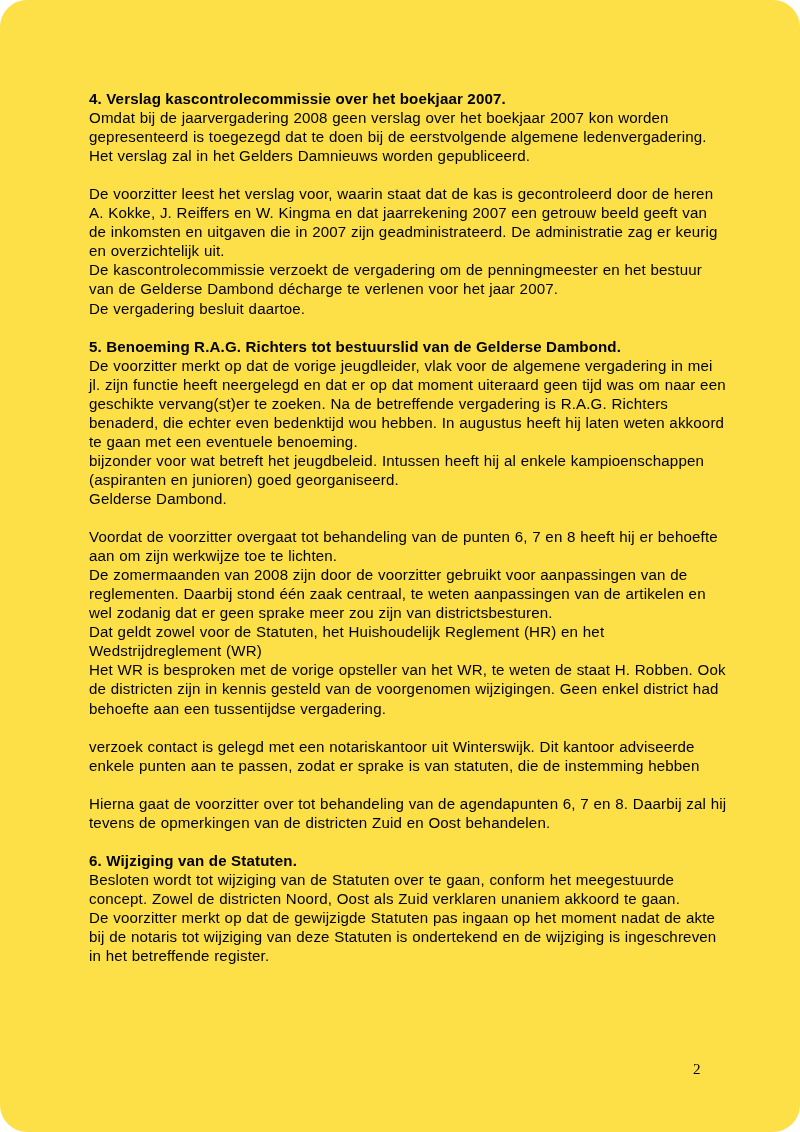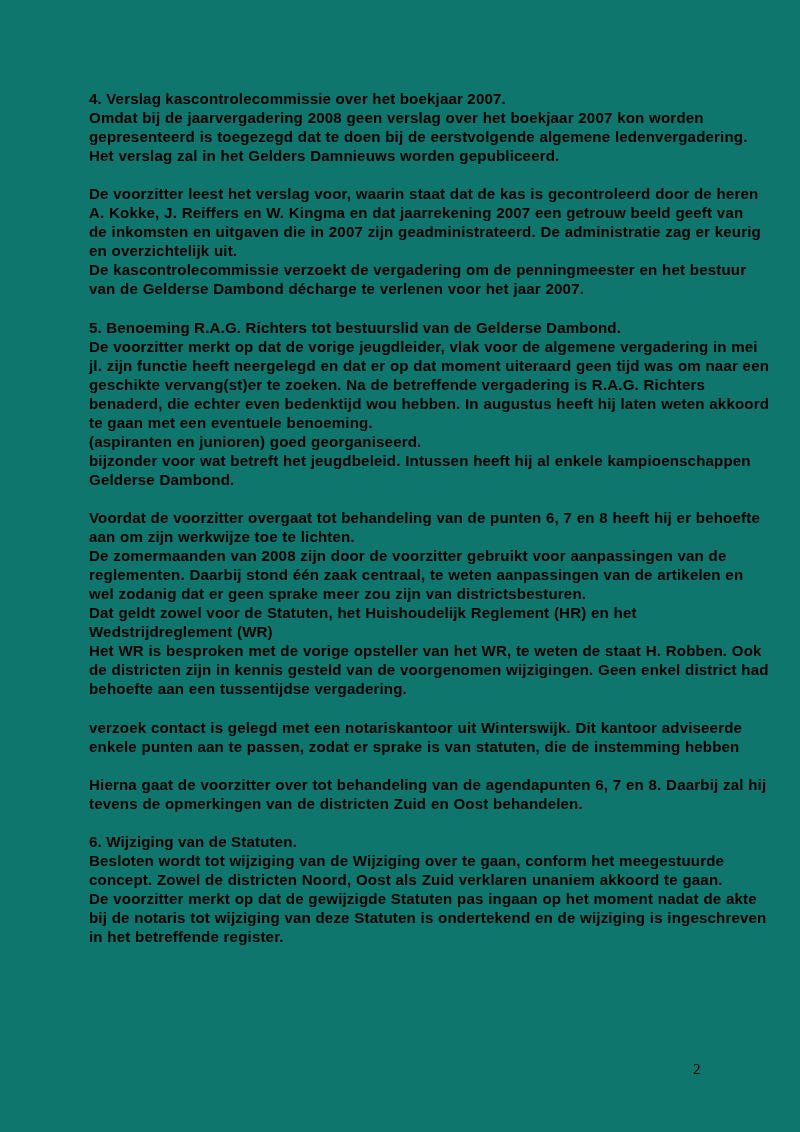--- a/index.html
+++ b/index.html
@@ -8,43 +8,43 @@
     background: #ffffff;
   }
   body {
     font-family: "Liberation Sans", sans-serif;
     color: #000000;
   }
   .page {
     position: relative;
     width: 800px;
     height: 1132px;
-    background: #0f766e;
+    background: #fde047;
     overflow: hidden;
     box-sizing: border-box;
+    border-radius: 27px;
   }
   .content {
     position: absolute;
     left: 89px;
     top: 89px;
     width: 628px;
   }
   .block {
     margin: 0;
     padding: 0;
   }
   .para {
     font-size: 15.1px;
     line-height: 19.05px;
     letter-spacing: 0.01em;
     margin: 0;
     padding: 0;
     text-align: left;
     word-spacing: 0.02em;
-    font-weight: bold;
   }
   .heading {
     font-size: 15.1px;
     line-height: 19.05px;
     font-weight: bold;
     margin: 0;
     padding: 0;
     letter-spacing: 0.01em;
   }
   .spacer {
@@ -78,35 +78,36 @@
         <span class="line">Het verslag zal in het Gelders Damnieuws worden gepubliceerd.</span>
       </div>
       <div class="spacer"></div>
       <div class="para">
         <span class="line">De voorzitter leest het verslag voor, waarin staat dat de kas is gecontroleerd door de heren</span>
         <span class="line">A. Kokke, J. Reiffers en W. Kingma en dat jaarrekening 2007 een getrouw beeld geeft van</span>
         <span class="line">de inkomsten en uitgaven die in 2007 zijn geadministrateerd. De administratie zag er keurig</span>
         <span class="line">en overzichtelijk uit.</span>
         <span class="line">De kascontrolecommissie verzoekt de vergadering om de penningmeester en het bestuur</span>
         <span class="line">van de Gelderse Dambond décharge te verlenen voor het jaar 2007.</span>
+        <span class="line">De vergadering besluit daartoe.</span>
       </div>
     </div>
 
     <div class="spacer"></div>
 
     <div class="block">
       <div class="heading">5. Benoeming R.A.G. Richters tot bestuurslid van de Gelderse Dambond.</div>
       <div class="para">
         <span class="line">De voorzitter merkt op dat de vorige jeugdleider, vlak voor de algemene vergadering in mei</span>
         <span class="line">jl. zijn functie heeft neergelegd en dat er op dat moment uiteraard geen tijd was om naar een</span>
         <span class="line">geschikte vervang(st)er te zoeken. Na de betreffende vergadering is R.A.G. Richters</span>
         <span class="line">benaderd, die echter even bedenktijd wou hebben. In augustus heeft hij laten weten akkoord</span>
         <span class="line">te gaan met een eventuele benoeming.</span>
+        <span class="line">bijzonder voor wat betreft het jeugdbeleid. Intussen heeft hij al enkele kampioenschappen</span>
         <span class="line">(aspiranten en junioren) goed georganiseerd.</span>
-        <span class="line">bijzonder voor wat betreft het jeugdbeleid. Intussen heeft hij al enkele kampioenschappen</span>
         <span class="line">Gelderse Dambond.</span>
       </div>
       <div class="spacer"></div>
       <div class="para">
         <span class="line">Voordat de voorzitter overgaat tot behandeling van de punten 6, 7 en 8 heeft hij er behoefte</span>
         <span class="line">aan om zijn werkwijze toe te lichten.</span>
         <span class="line">De zomermaanden van 2008 zijn door de voorzitter gebruikt voor aanpassingen van de</span>
         <span class="line">reglementen. Daarbij stond één zaak centraal, te weten aanpassingen van de artikelen en</span>
         <span class="line">wel zodanig dat er geen sprake meer zou zijn van districtsbesturen.</span>
         <span class="line">Dat geldt zowel voor de Statuten, het Huishoudelijk Reglement (HR) en het</span>
@@ -125,21 +126,21 @@
         <span class="line">Hierna gaat de voorzitter over tot behandeling van de agendapunten 6, 7 en 8. Daarbij zal hij</span>
         <span class="line">tevens de opmerkingen van de districten Zuid en Oost behandelen.</span>
       </div>
     </div>
 
     <div class="spacer"></div>
 
     <div class="block">
       <div class="heading">6. Wijziging van de Statuten.</div>
       <div class="para">
-        <span class="line">Besloten wordt tot wijziging van de Wijziging over te gaan, conform het meegestuurde</span>
+        <span class="line">Besloten wordt tot wijziging van de Statuten over te gaan, conform het meegestuurde</span>
         <span class="line">concept. Zowel de districten Noord, Oost als Zuid verklaren unaniem akkoord te gaan.</span>
         <span class="line">De voorzitter merkt op dat de gewijzigde Statuten pas ingaan op het moment nadat de akte</span>
         <span class="line">bij de notaris tot wijziging van deze Statuten is ondertekend en de wijziging is ingeschreven</span>
         <span class="line">in het betreffende register.</span>
       </div>
     </div>
 
   </div>
 
   <div class="pagenum">2</div>

